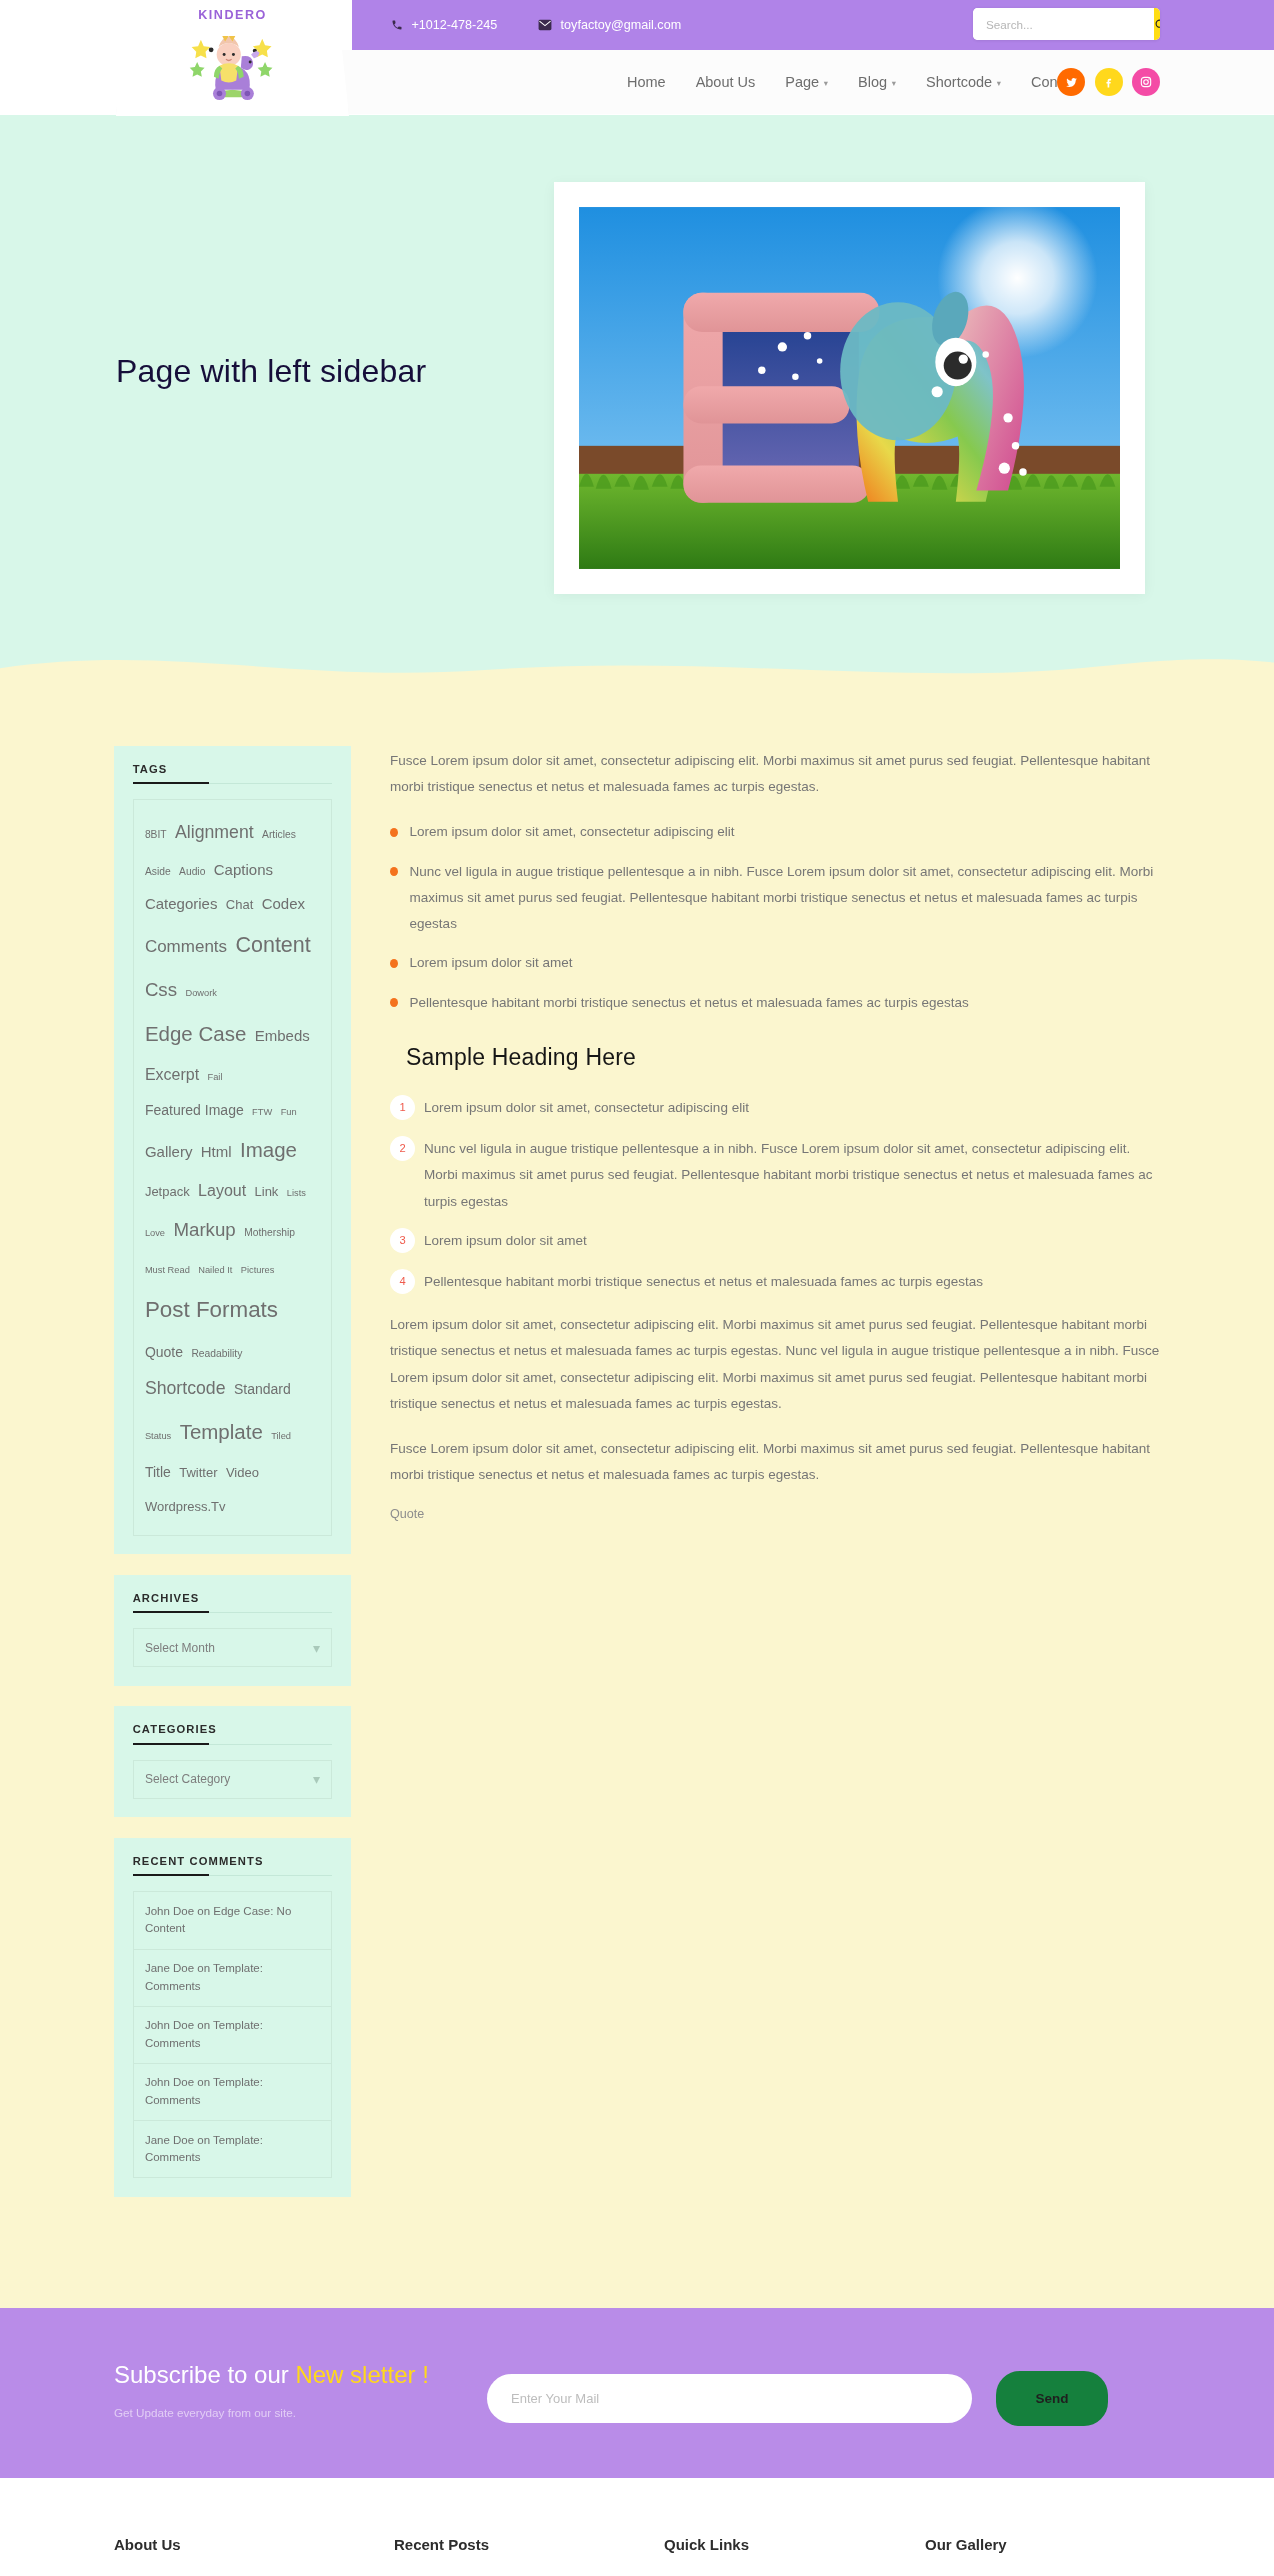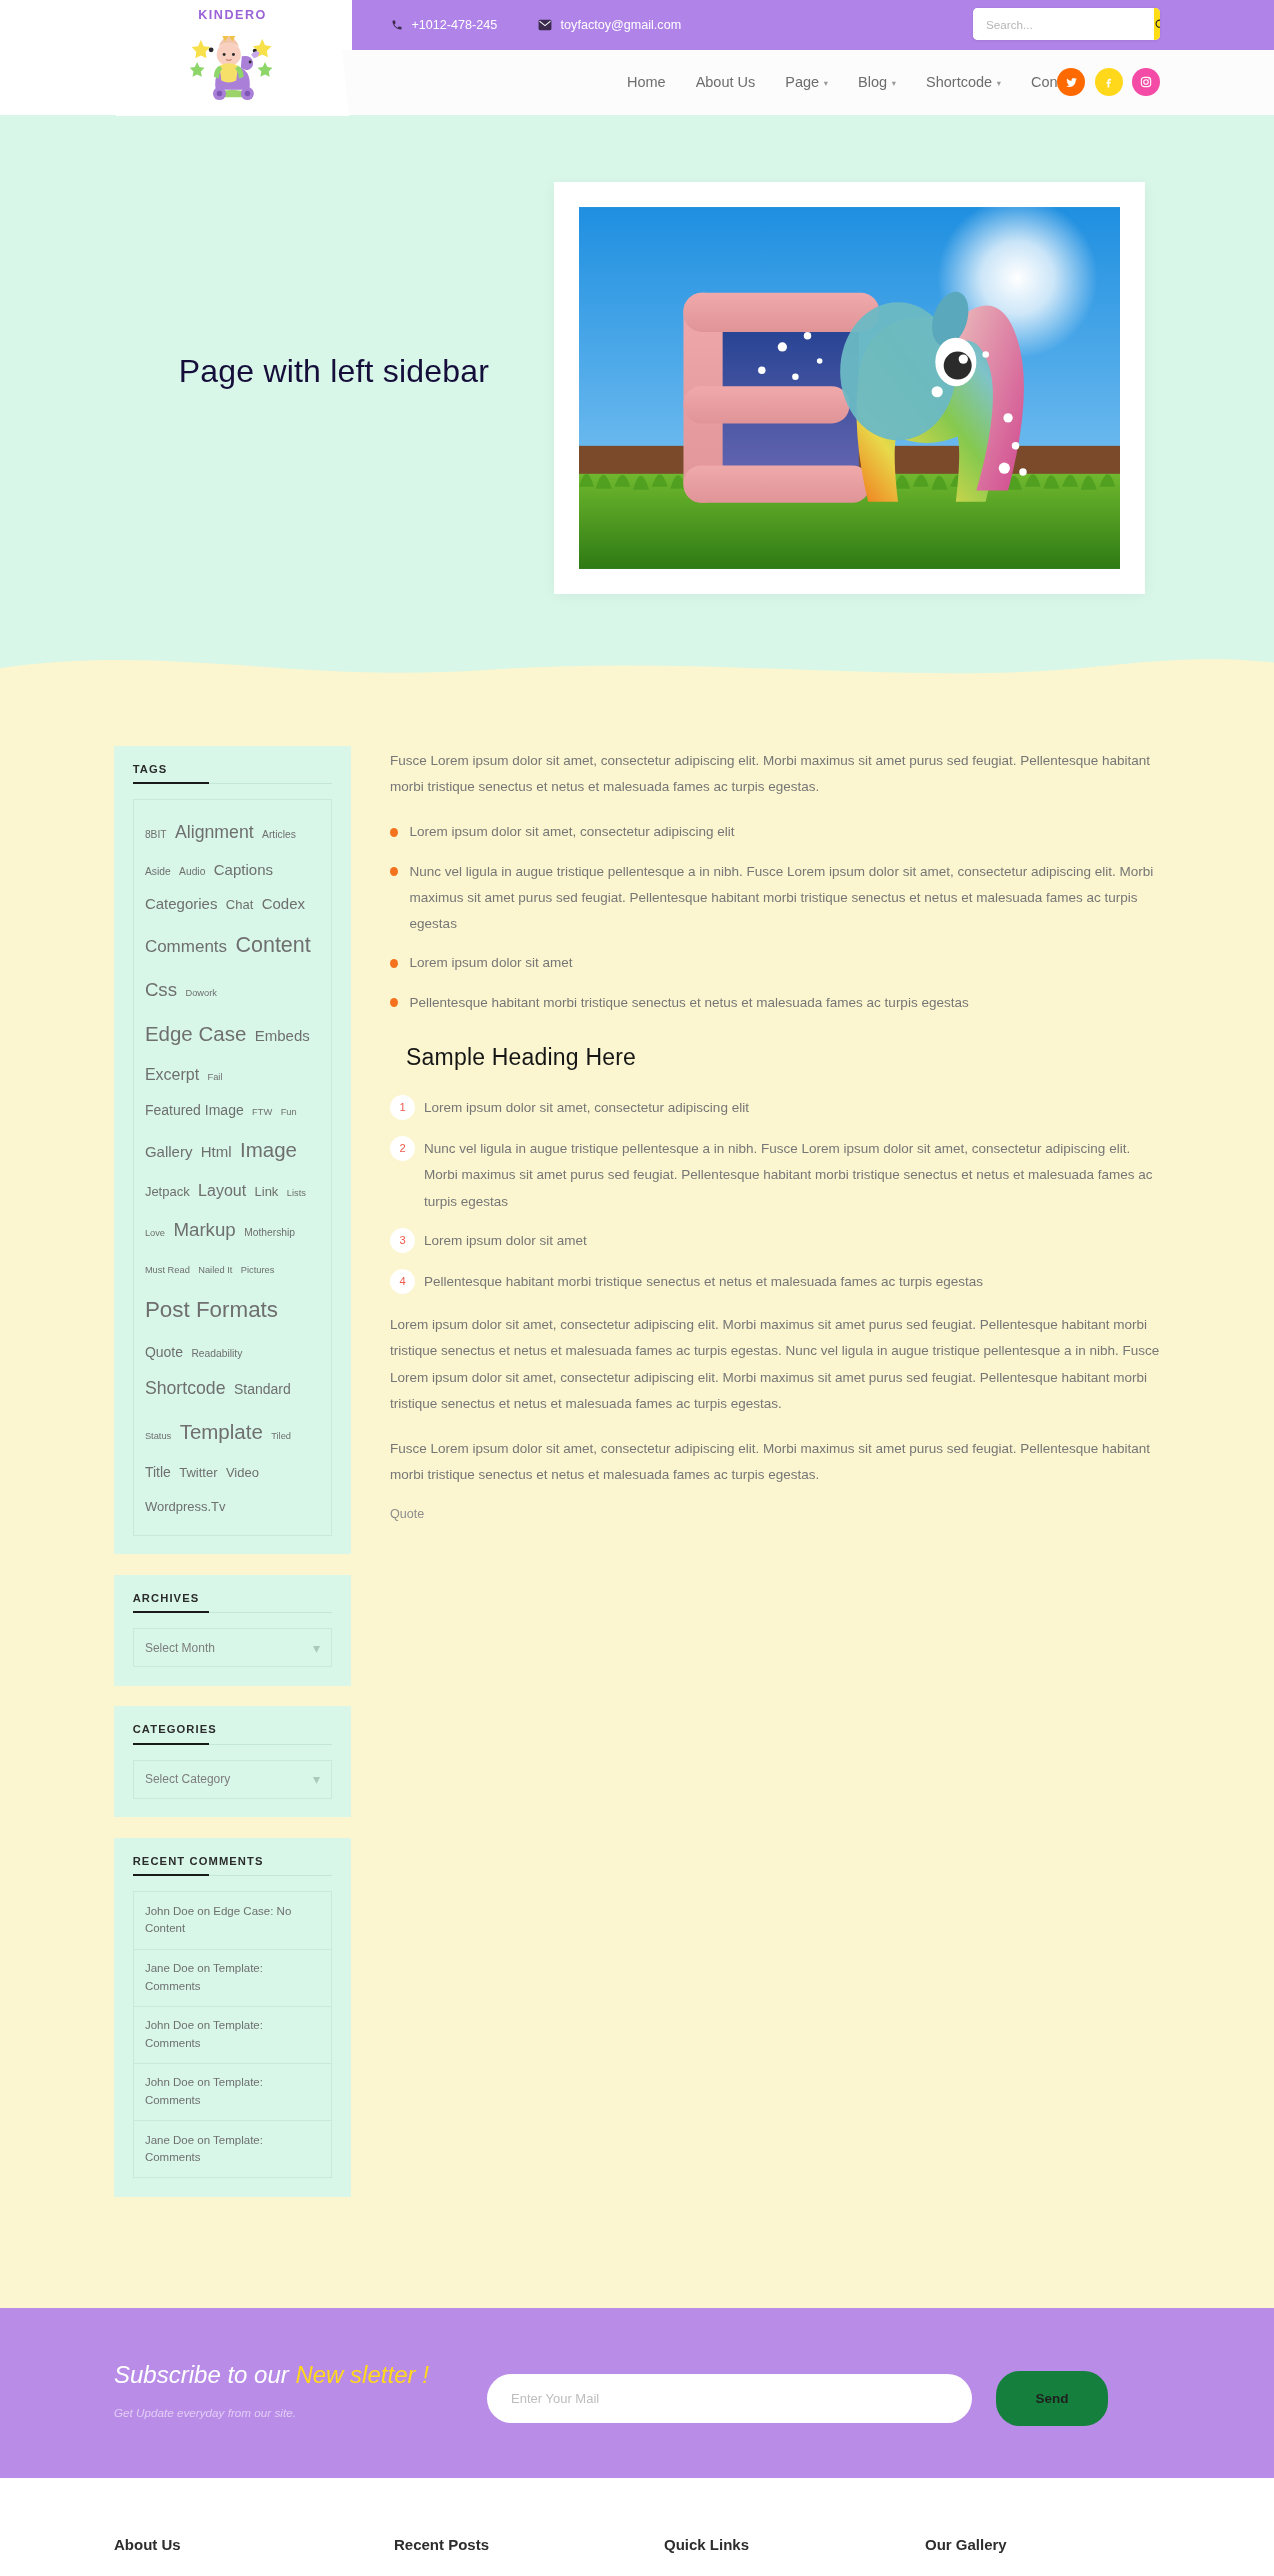--- a/index.html
+++ b/index.html
@@ -65,21 +65,21 @@
   .soc {
     width: 28px; height: 28px; border-radius: 50%;
     display: flex; align-items: center; justify-content: center;
   }
   .soc.tw { background: #ff6a00; }
   .soc.fb { background: #ffd81c; }
   .soc.ig { background: #f44ba6; }
 
   
   .hero { position: relative; background: #d8f7e9; padding: 67px 0 90px; }
-  .hero-wrap { width: 1046px; margin: 0 auto; display: flex; align-items: center; text-align: center; }
+  .hero-wrap { width: 1046px; margin: 0 auto; display: flex; align-items: center; }
   .hero-left { width: 438px; padding-left: 1.9px; }
   .hero-title {
     font-size: 32px; color: #160e3a; font-weight: 400; letter-spacing: 0.2px;
     margin-bottom: 34px; line-height: 1.15;
   }
   .hero-text { font-size: 13.5px; line-height: 2.04; color: #6d7a78; }
   .hero-right { flex: 1; display: flex; justify-content: flex-end; padding-right: 15px; }
   .photo-frame { background: #fff; padding: 25px; box-shadow: 0 1.9px 13px rgba(0,0,0,.05); }
   .photo { width: 541px; height: 362px; position: relative; overflow: hidden; }
 
@@ -146,21 +146,21 @@
   ol.numlist li .num {
     position: absolute; left: 0; top: 0; width: 25px; height: 25px; border-radius: 50%;
     background: #ffffff; color: #ef5a4c; font-size: 11.2px;
     display: flex; align-items: center; justify-content: center;
   }
   a.editlink { color: #8d8d8d; font-size: 12.6px; text-decoration: none; }
 
   
   .news { background: #b98ce8; padding: 48px 0 52px; }
   .news-wrap { width: 1046px; margin: 0 auto; display: flex; align-items: flex-start; }
-  .news-left { width: 373px; font-style: italic; }
+  .news-left { width: 373px; }
   .news-title { font-size: 24px; color: #fff; font-weight: 400; line-height: 1.55; }
   .news-title .hl { color: #ffd81c; }
   .news-sub { margin-top: 13px; font-size: 11.7px; color: #e2cdf5; }
   .news-form { flex: 1; display: flex; align-items: center; gap: 24px; padding-top: 15px; }
   .news-form input {
     flex: 0 0 485px; height: 49px; border: 0; border-radius: 26px; outline: none;
     padding: 0 24px; font-size: 13px; color: #555; background: #fff;
     font-family: "Liberation Sans", sans-serif;
   }
   .news-form input::placeholder { color: #bdbdbd; }

